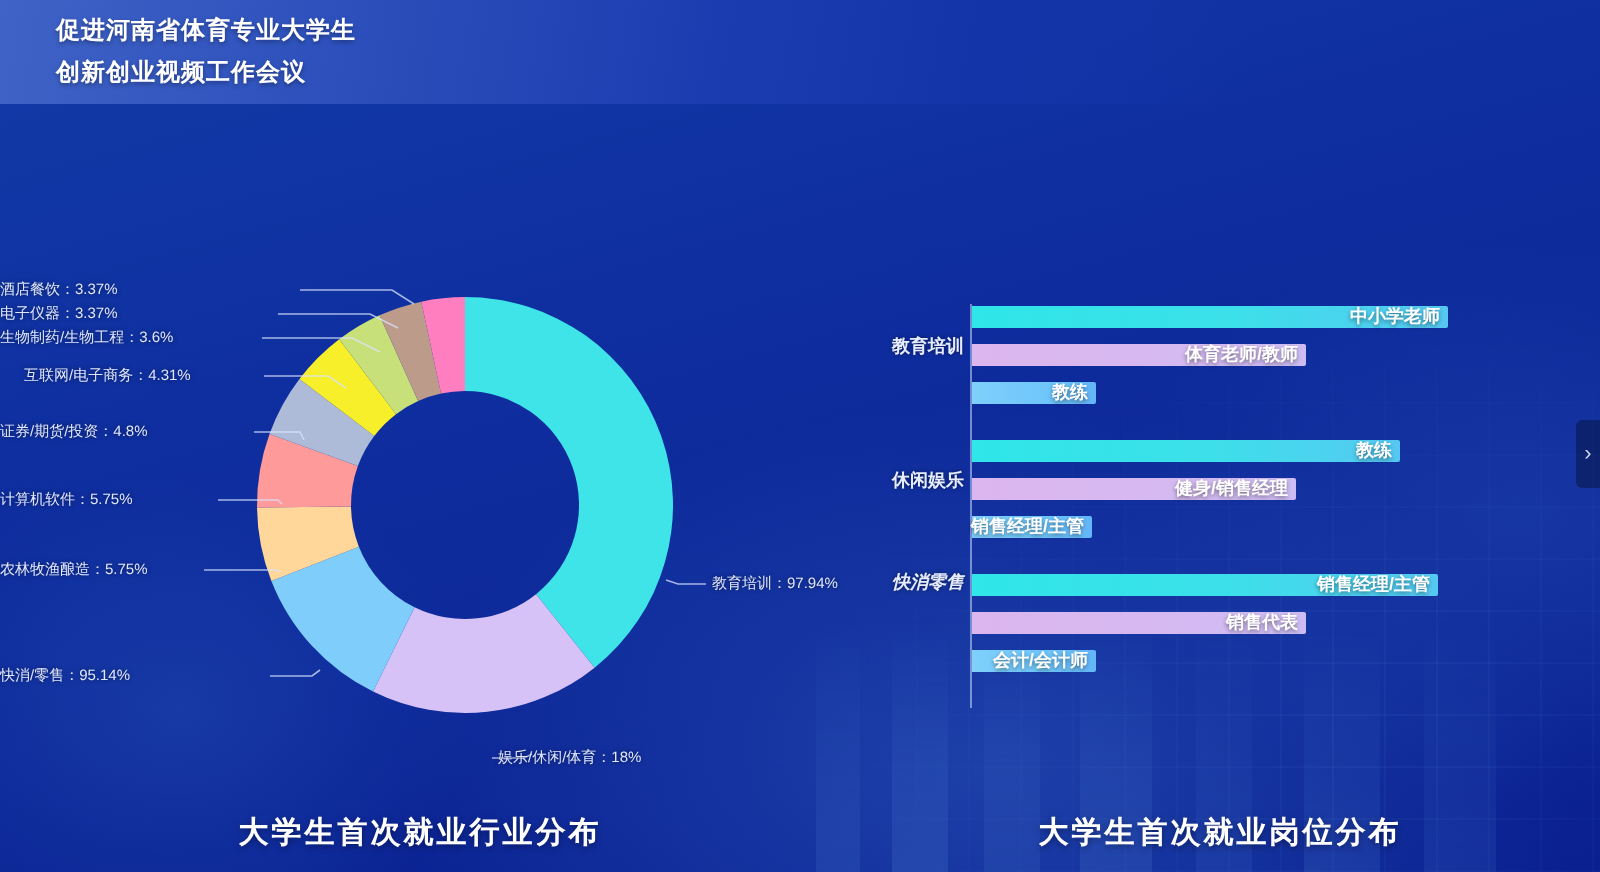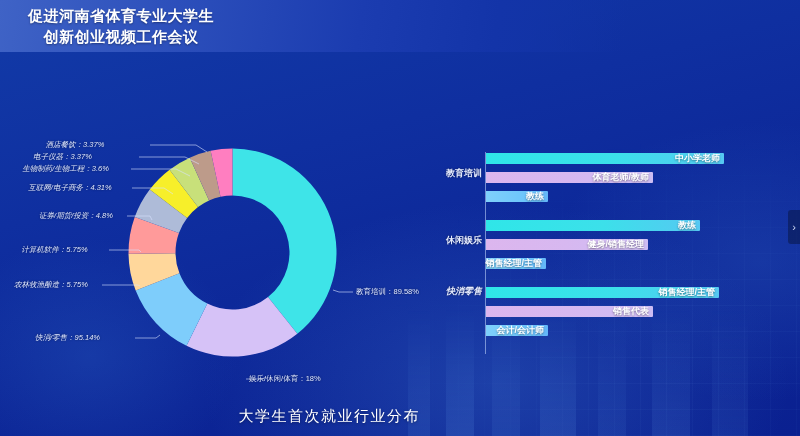--- a/index.html
+++ b/index.html
@@ -45,53 +45,52 @@
   }
 
   
   #header-band {
     position: absolute; left: 0; top: 0; width: 800px; height: 52px;
     background: linear-gradient(100deg, #3f63c6 0%, #2c4fbb 22%, #1b3cb0 45%, #1334a8 62%, rgba(16,48,164,0) 78%);
   }
   #header-title {
     position: absolute; left: 28px; top: 5px;
     color: #ffffff;
-    font-size: 15px; font-weight: bold; line-height: 21px;
+    font-size: 12px; font-weight: bold; line-height: 21px;
     letter-spacing: .5px;
     text-shadow: 0 1px 2px rgba(0,0,0,.35);
     white-space: pre-line;
-    text-align: center;
   }
 
   
   .panel-caption {
     position: absolute; bottom: 10px;
-    width: 100%; text-align: right;
-    color: #ffffff; font-size: 15px; font-weight: normal;
+    width: 100%; text-align: center;
+    color: #ffffff; font-size: 15px; font-weight: bold;
     letter-spacing: 1.5px;
     text-shadow: 0 1px 3px rgba(0,0,0,.4);
   }
 
   
   #panel-left {
     position: absolute; left: 0; top: 52px; width: 420px; height: 384px;
   }
   #donut-wrap { position: absolute; left: 125px; top: 93px; width: 215px; height: 215px; }
   #donut-svg { display: block; width: 215px; height: 215px; }
   .leader { stroke: #d9e3ff; stroke-width: .8; fill: none; opacity: .75; }
 
   .pie-label {
     position: absolute;
     color: #dfe7ff;
     font-size: 7.5px;
     line-height: 9px;
     white-space: nowrap;
     text-shadow: 0 0 2px rgba(0,0,0,.5);
   }
-  .pie-label.r { text-align: center; font-style: italic; }
+  .pie-label.r { text-align: left; }
   .pie-label.l { text-align: left; }
 
   
   #panel-right {
     position: absolute; left: 420px; top: 52px; width: 380px; height: 384px;
   }
   #bar-area { position: absolute; left: 0; top: 0; width: 380px; height: 330px; }
   .axis-line {
     position: absolute; left: 65px; top: 100px; width: 1px; height: 202px;
     background: rgba(200,220,255,.55);
@@ -168,26 +167,26 @@
       <path class="leader" d="M109,198 L139,198 L141,200"></path>
       <path class="leader" d="M102,233 L138,233 L140,234"></path>
       <path class="leader" d="M135,286 L156,286 L160,283"></path>
       <path class="leader" d="M353,240 L339,240 L333,238"></path>
       <path class="leader" d="M246,327 L262,327 L266,325"></path>
     </svg>
 
     <div class="pie-label r" style="left:0;top:88px;width:150px;">酒店餐饮：3.37%</div>
     <div class="pie-label r" style="left:0;top:100px;width:125px;">电子仪器：3.37%</div>
     <div class="pie-label r" style="left:0;top:112px;width:131px;">生物制药/生物工程：3.6%</div>
-    <div class="pie-label r" style="left:0;top:131px;width:140px;">互联网/电子商务：4.31%</div>
+    <div class="pie-label r" style="left:12px;top:131px;width:140px;">互联网/电子商务：4.31%</div>
     <div class="pie-label r" style="left:0;top:159px;width:152px;">证券/期货/投资：4.8%</div>
     <div class="pie-label r" style="left:0;top:193px;width:109px;">计算机软件：5.75%</div>
     <div class="pie-label r" style="left:0;top:228px;width:102px;">农林牧渔酿造：5.75%</div>
     <div class="pie-label r" style="left:0;top:281px;width:135px;">快消/零售：95.14%</div>
-    <div class="pie-label l" style="left:356px;top:235px;">教育培训：89.58%</div>
+    <div class="pie-label l" style="left:356px;top:235px;">教育培训：97.94%</div>
     <div class="pie-label l" style="left:249px;top:322px;">娱乐/休闲/体育：18%</div>
 
     <div class="panel-caption">大学生首次就业行业分布</div>
   </div>
 
   <div id="panel-right">
     <div id="bar-area">
       <div class="axis-line"></div>
 
     <div class="group-label" style="top: 115px;">教育培训</div>
@@ -223,17 +222,18 @@
         </div>
         <div class="bar-row" style="top: 254px; width: 338px;">
           <div class="bar c1" style="width: 167px;"></div>
           <div class="bar-label" style="left: 163px; transform: translateX(-100%); font-family: Liberation Serif, serif;">销售代表</div>
         </div>
         <div class="bar-row" style="top: 273px; width: 338px;">
           <div class="bar c2" style="width: 62px;"></div>
           <div class="bar-label" style="left: 58px; transform: translateX(-100%);">会计/会计师</div>
         </div>
       </div>
+    <div class="panel-caption">大学生首次就业岗位分布</div>
   </div>
 
   <div id="nav-next">›</div>
 
 </div>
 
 </body></html>

